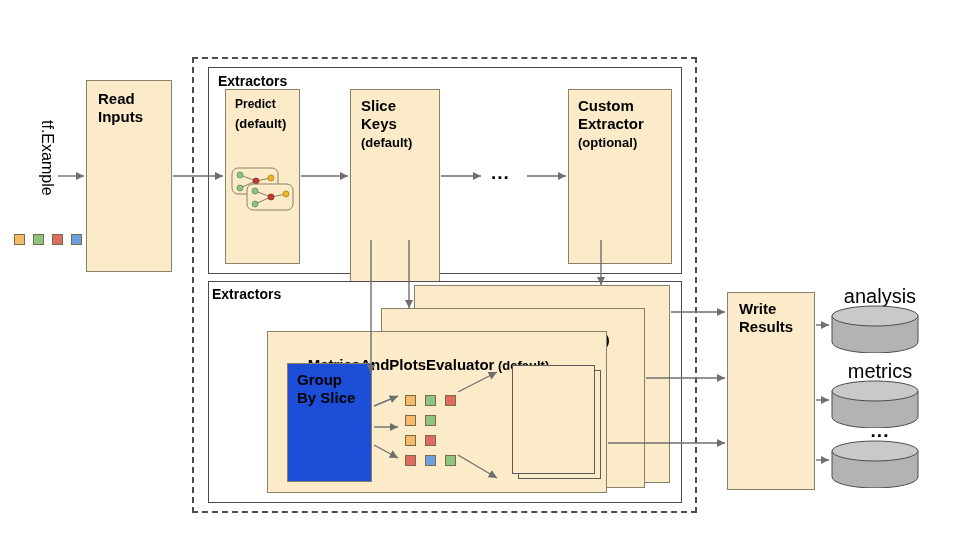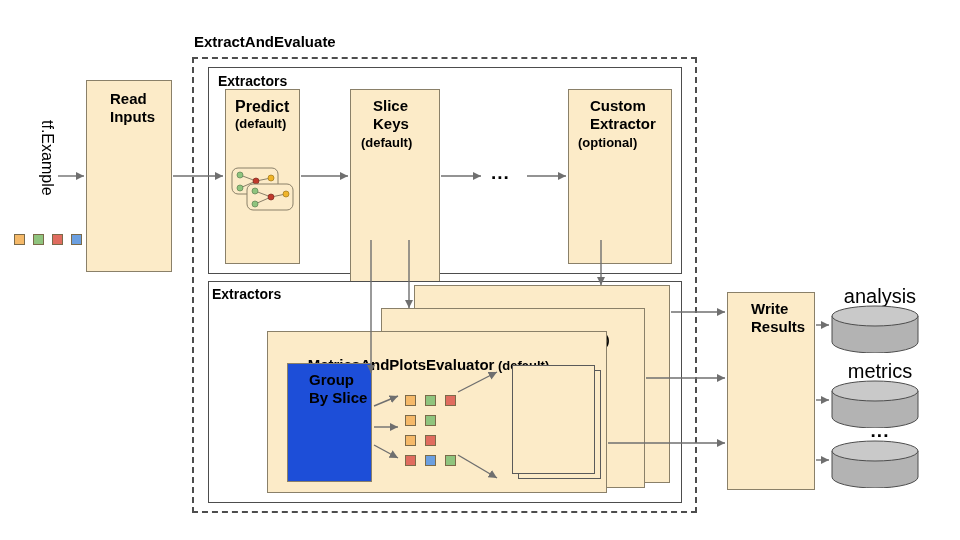--- a/index.html
+++ b/index.html
@@ -7,21 +7,21 @@
        font-family:"Liberation Sans","DejaVu Sans",sans-serif;}
   #stage{position:relative;width:960px;height:540px;background:#fff;}
 
   .box{position:absolute;box-sizing:border-box;}
   .fill{background:#fcebc8;border:1px solid #8a8069;}
   .white{background:#ffffff;border:1px solid #4d4d4d;}
   .dashed{background:transparent;border:2px dashed #4d4d4d;}
 
   .lbl{position:absolute;color:#000;line-height:1.12;white-space:pre;}
   .b{font-weight:bold;}
-  .ttl{font-weight:bold;font-size:15px;margin-left:12px;}
+  .ttl{font-weight:bold;font-size:15px;}
 
   .hdr{position:absolute;font-weight:bold;font-size:14px;color:#000;}
 
   svg.ov{position:absolute;left:0;top:0;width:960px;height:540px;
          pointer-events:none;overflow:visible;}
 
   .sq{position:absolute;width:11px;height:11px;border:1px solid #7a6a4a;box-sizing:border-box;}
 
   .cyl{position:absolute;}
   .dblbl{position:absolute;font-size:20px;color:#000;text-align:center;}
@@ -39,28 +39,27 @@
   <div class="sq" style="left:14px;top:234px;background:#f5b969;"></div>
   <div class="sq" style="left:33px;top:234px;background:#8fc47e;"></div>
   <div class="sq" style="left:52px;top:234px;background:#e06c5f;"></div>
   <div class="sq" style="left:71px;top:234px;background:#6b9fe0;"></div>
 
   <div class="box fill" style="left:86px;top:80px;width:86px;height:192px;">
     <div class="lbl ttl" style="left:11px;top:10px;">Read</div>
     <div class="lbl ttl" style="left:11px;top:28px;">Inputs</div>
   </div>
 
-  <div class="hdr" style="left:194px;top:33px;font-size:15px;">ExtractAndEvaluate</div>
   <div class="box dashed" style="left:192px;top:57px;width:505px;height:456px;"></div>
 
   <div class="box white" style="left:208px;top:67px;width:474px;height:207px;"></div>
   <div class="hdr" style="left:218px;top:73px;">Extractors</div>
 
   <div class="box fill" style="left:225px;top:89px;width:75px;height:175px;">
-    <div class="lbl b" style="left:9px;top:8px;font-size:16px;">Predict</div>
+    <div class="lbl b" style="left:9px;top:8px;font-size:12px;">Predict</div>
     <div class="lbl b" style="left:9px;top:27px;font-size:13px;">(default)</div>
     <svg class="ov" style="left:0;top:0;width:75px;height:175px;">
       <g transform="translate(6,78)">
         <rect x="0" y="0" width="46" height="26" rx="6" fill="none" stroke="#8a8069" stroke-width="1"></rect>
         <line x1="8" y1="7" x2="24" y2="13" stroke="#8a8069" stroke-width="1"></line>
         <line x1="8" y1="20" x2="24" y2="13" stroke="#8a8069" stroke-width="1"></line>
         <line x1="24" y1="13" x2="39" y2="10" stroke="#8a8069" stroke-width="1"></line>
         <circle cx="8" cy="7" r="3" fill="#8fc47e" stroke="#5d7f52" stroke-width="0.7"></circle>
         <circle cx="8" cy="20" r="3" fill="#8fc47e" stroke="#5d7f52" stroke-width="0.7"></circle>
         <circle cx="24" cy="13" r="3" fill="#c0392b" stroke="#7c2a20" stroke-width="0.7"></circle>

